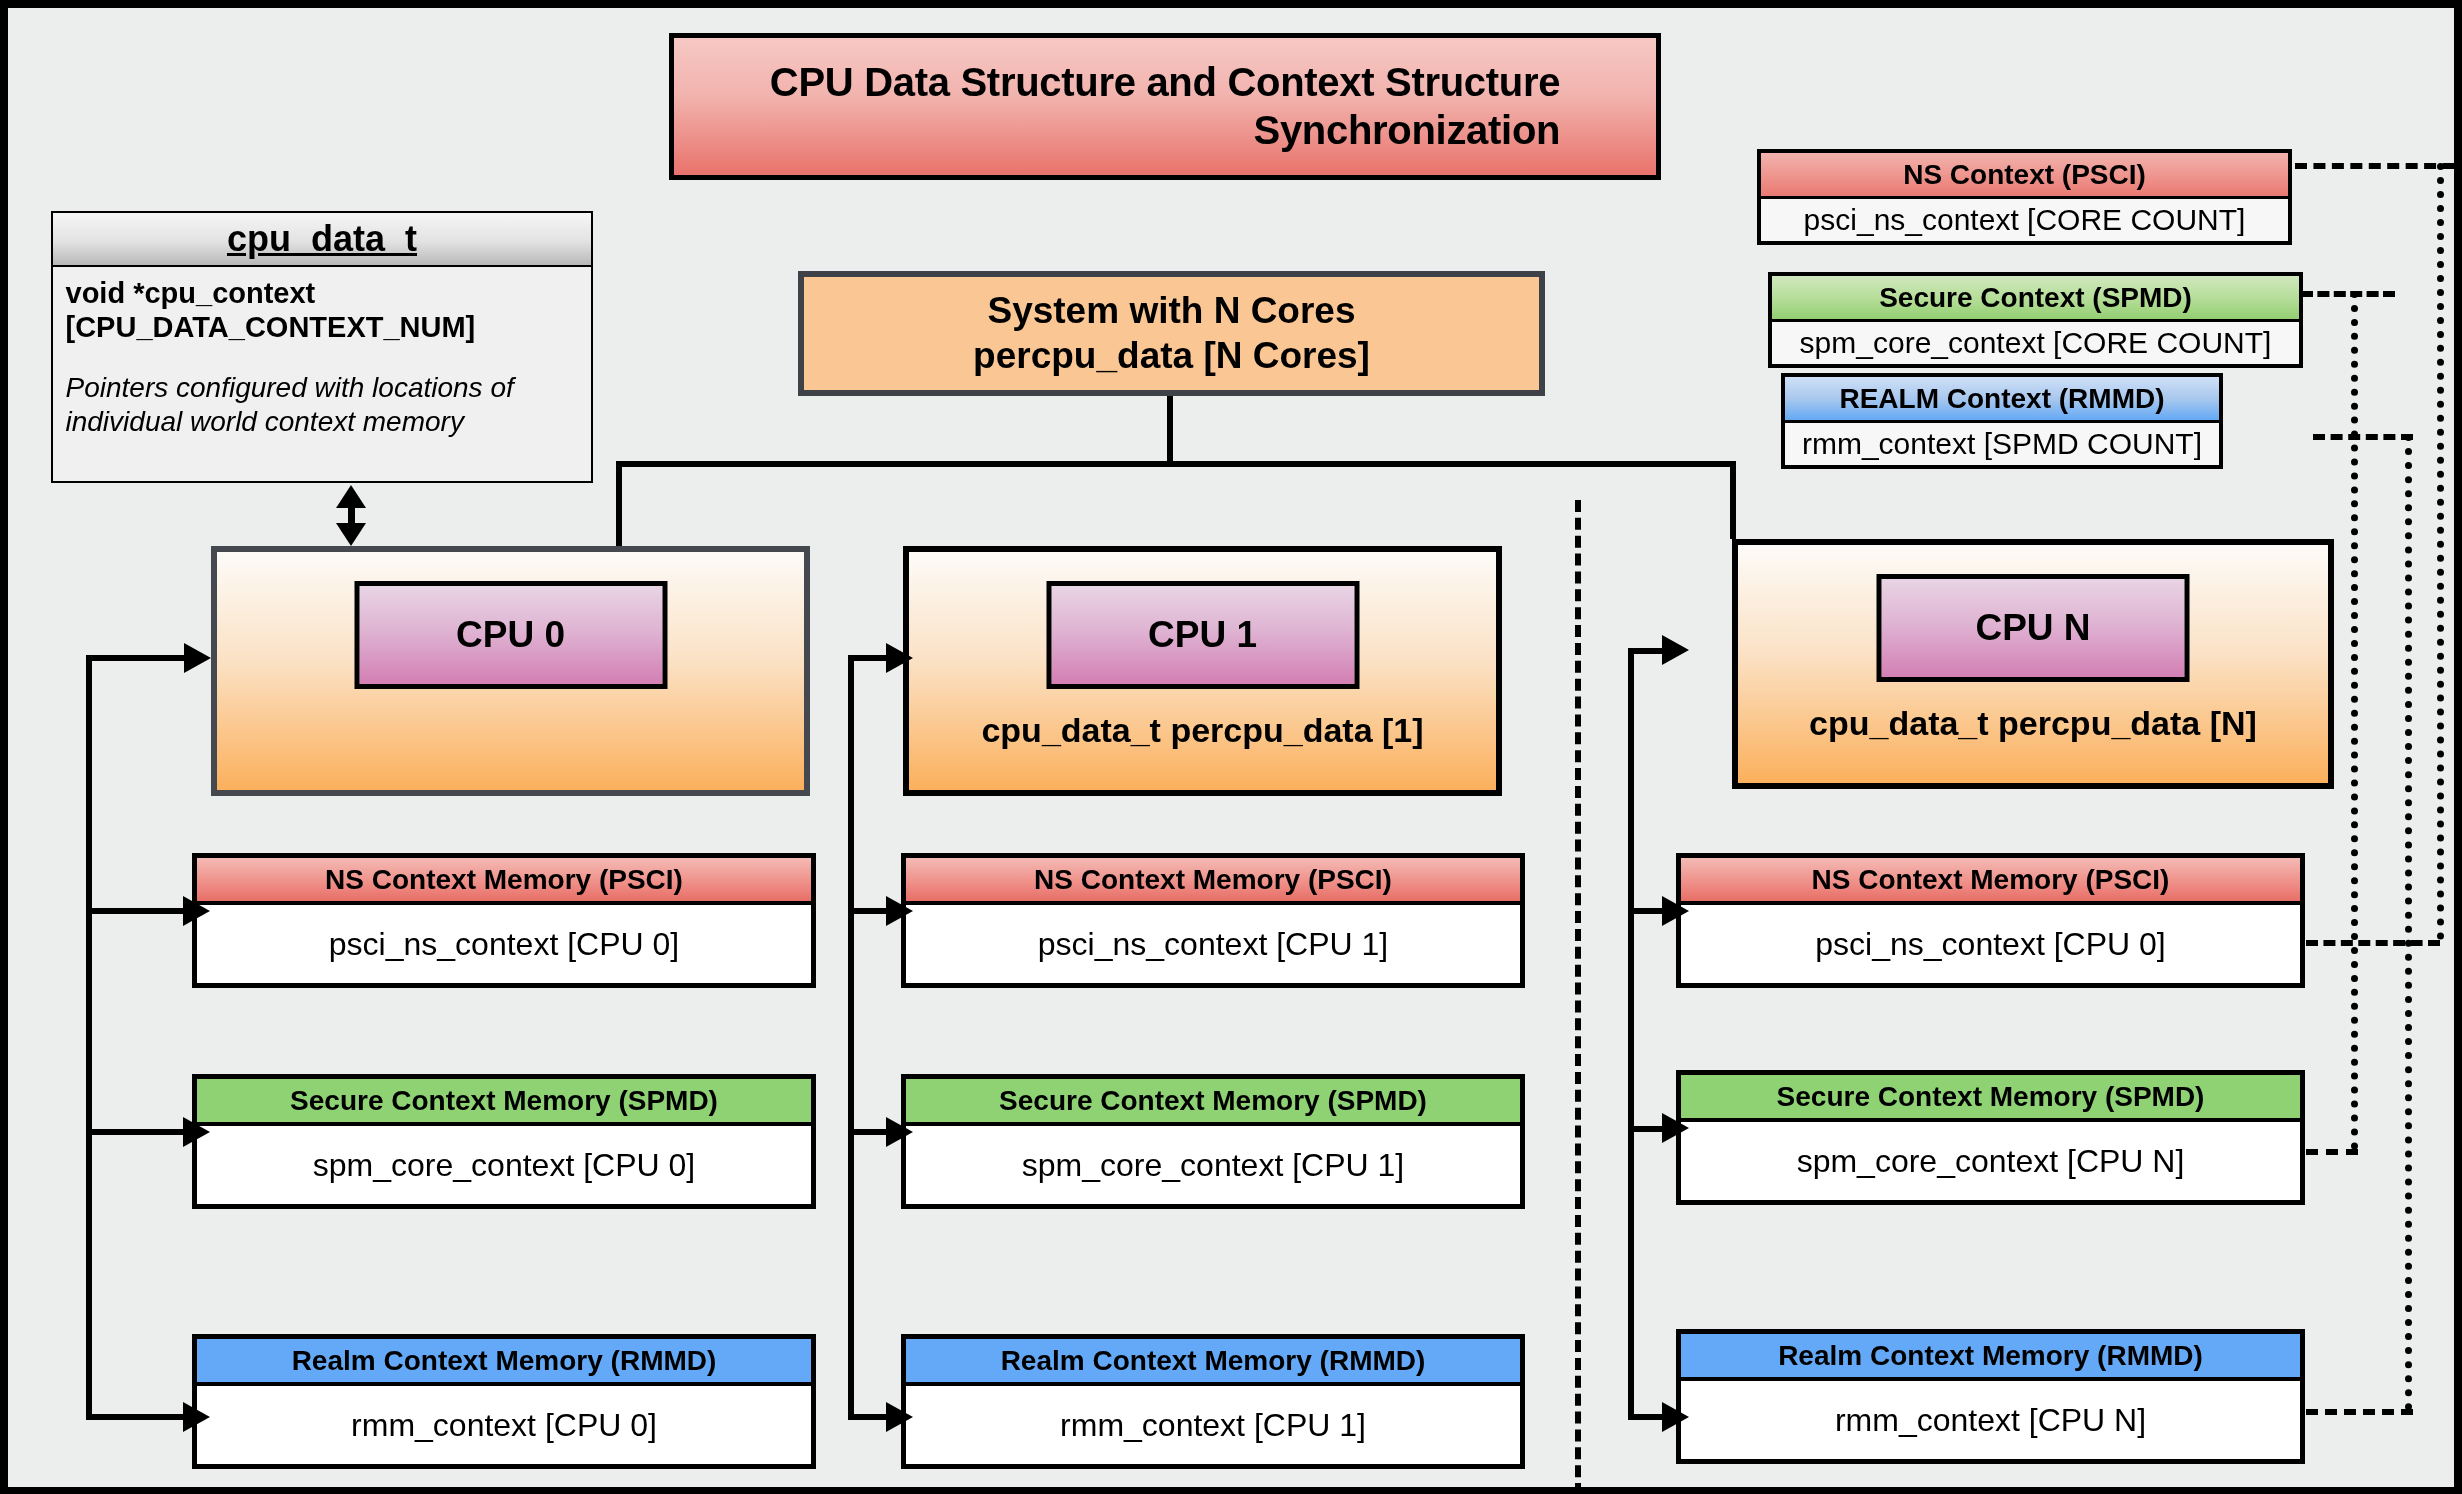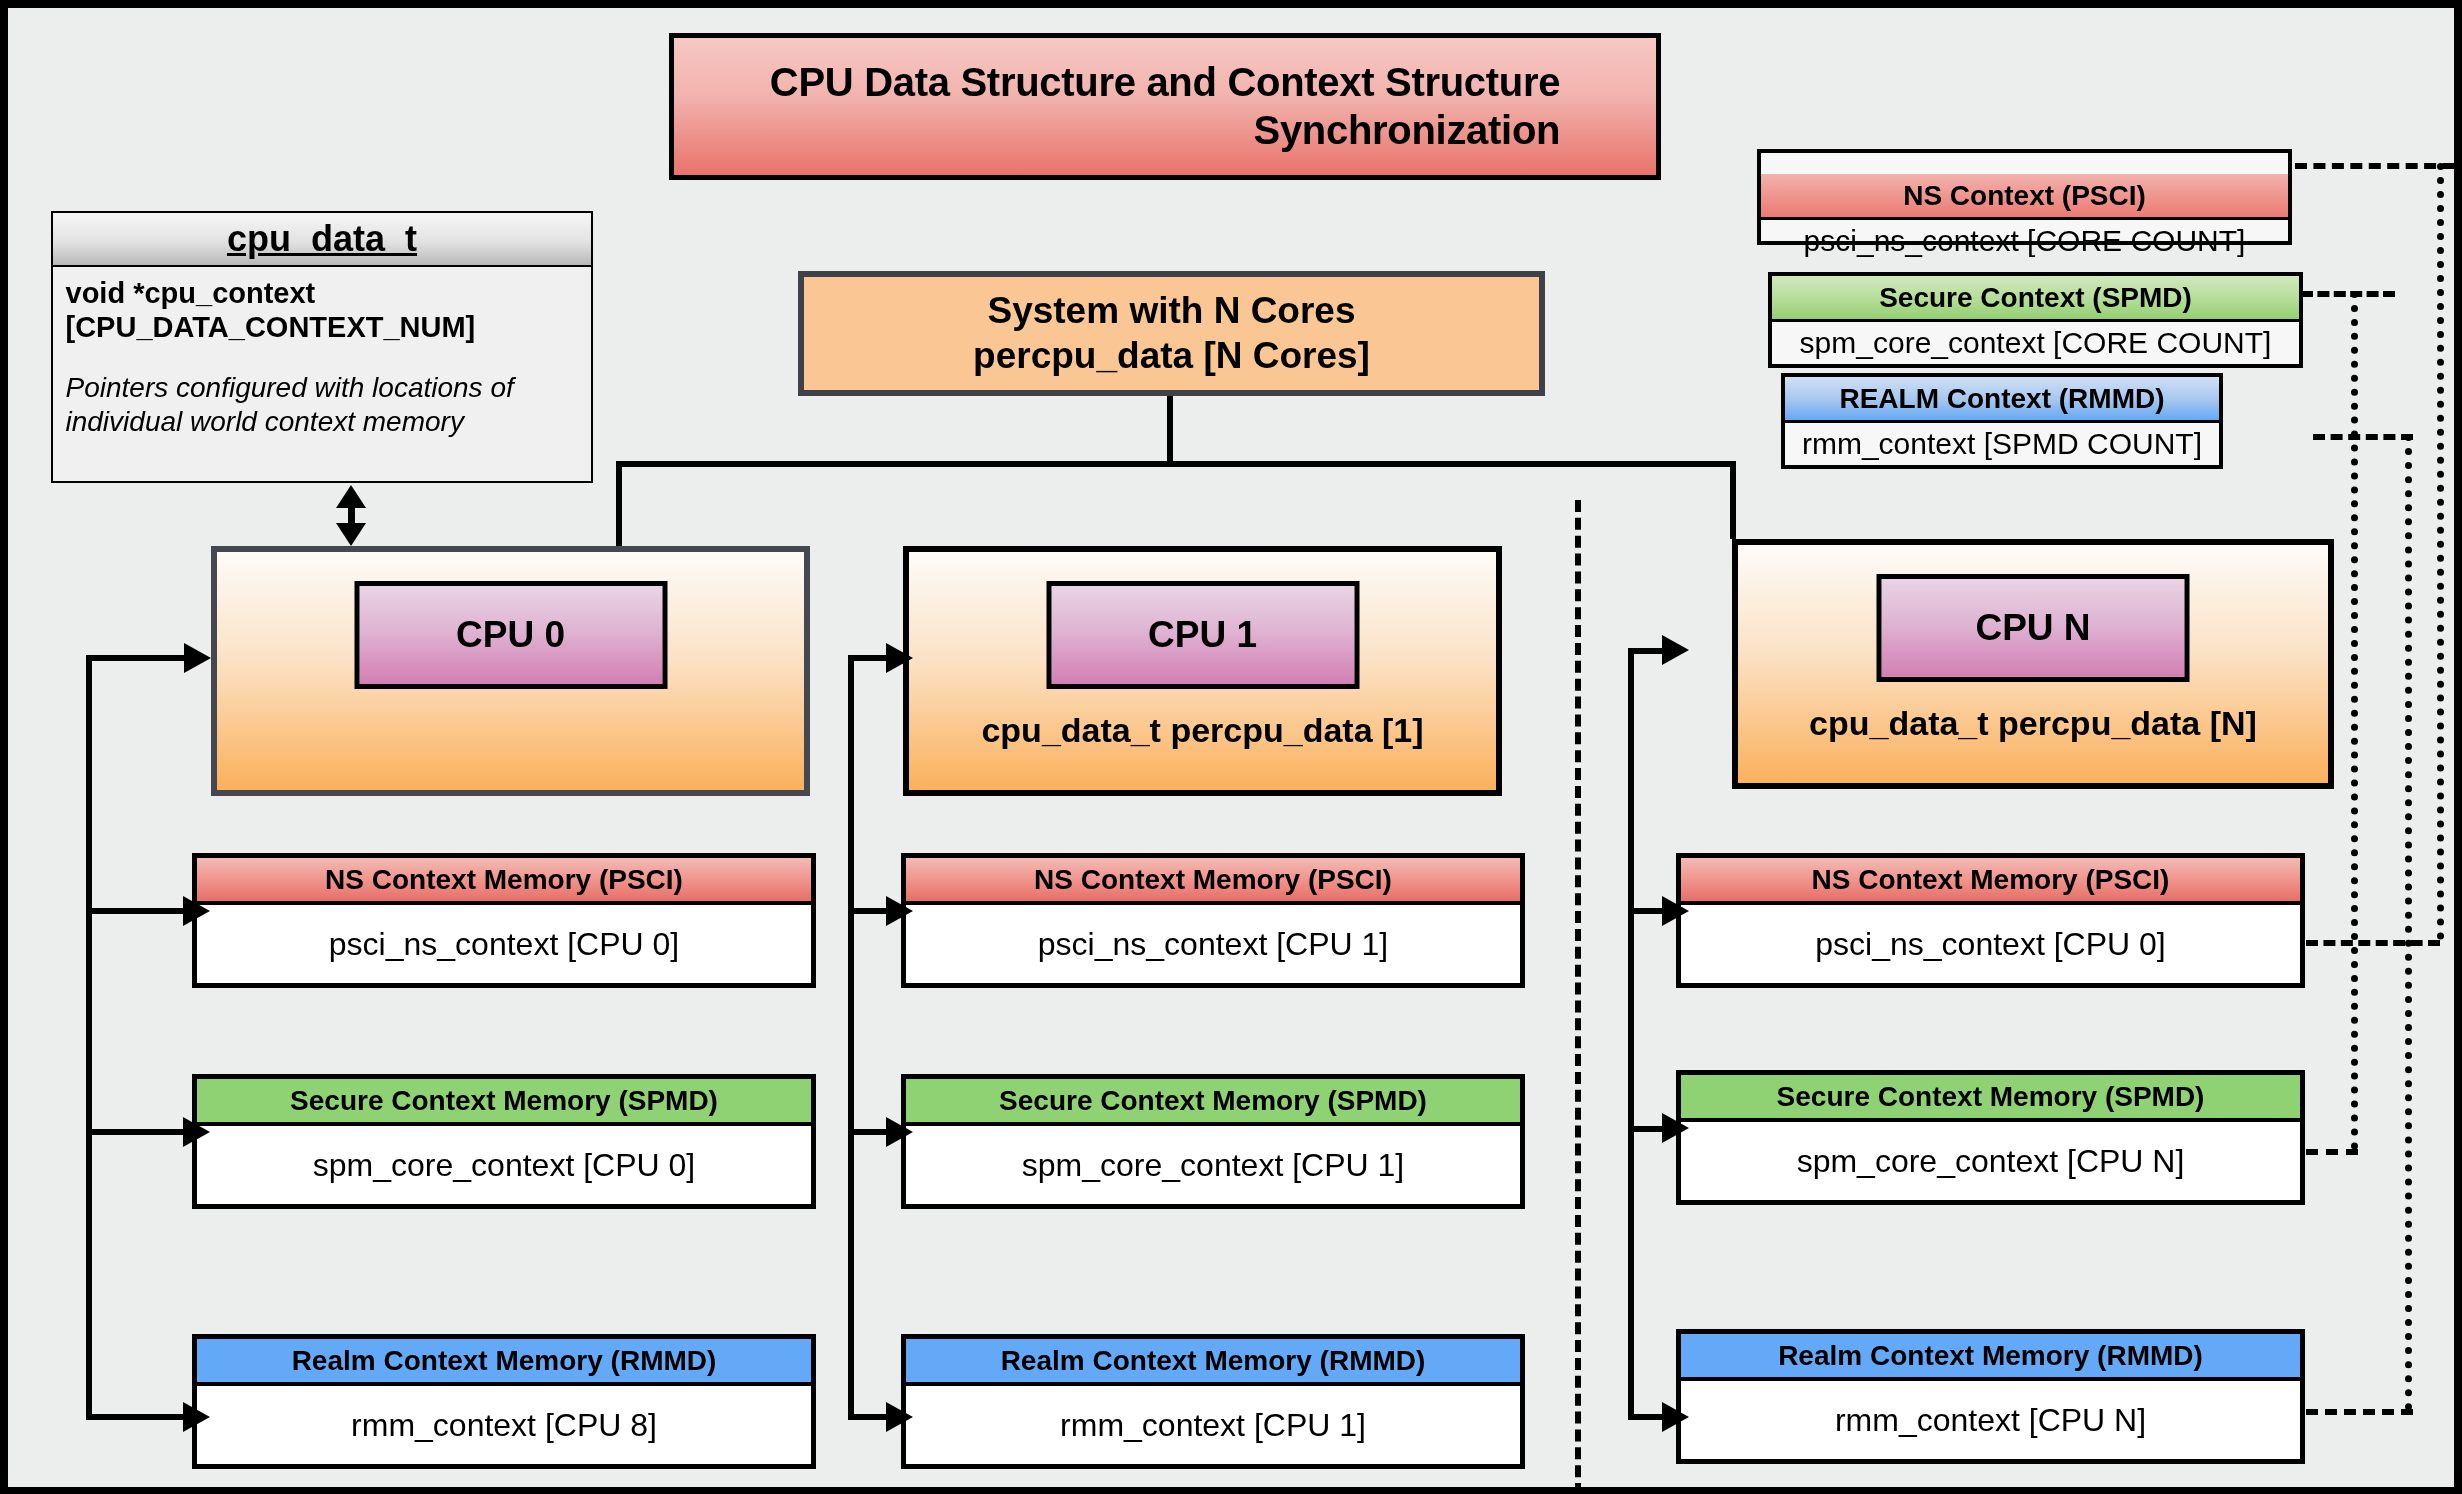--- a/index.html
+++ b/index.html
@@ -87,21 +87,21 @@
   .ctx-body{
     height:calc(100% - 47px);
     display:flex;align-items:center;justify-content:center;
     font-size:32px;color:#000;
   }
   .head-ns{background:linear-gradient(180deg,#f4bab5 0%,#ef918a 55%,#e76f67 100%);}
   .head-secure{background:linear-gradient(180deg,#d0e8bd 0%,#b4dd97 55%,#93cf71 100%);}
   .head-realm{background:linear-gradient(180deg,#cfe0f7 0%,#a9c8ee 50%,#65a9f4 100%);}
   .head-realm-flat{background:#63a9f7;}
   .head-secure-flat{background:#8ed274;}
-  .head-ns-flat{background:linear-gradient(180deg,#f2b3ad 0%,#ea7a72 100%);margin-top:21px;}
+  .head-ns-flat{background:linear-gradient(180deg,#f2b3ad 0%,#ea7a72 100%);}
 
   
   .col0{left:184px;width:624px;}
   .col1{left:893px;width:624px;}
   .coln{left:1668px;width:629px;}
 
   .row-ns{top:845px;height:135px;}
   .row-secure{top:1066px;height:135px;}
   .row-realm{top:1326px;height:135px;}
   .row-ns-n{top:845px;height:135px;}
@@ -215,21 +215,21 @@
   <div class="box ctx-card col0 row-ns">
     <div class="ctx-head head-ns">NS Context Memory (PSCI)</div>
     <div class="ctx-body">psci_ns_context [CPU 0]</div>
   </div>
   <div class="box ctx-card col0 row-secure">
     <div class="ctx-head head-secure-flat">Secure Context Memory (SPMD)</div>
     <div class="ctx-body">spm_core_context [CPU 0]</div>
   </div>
   <div class="box ctx-card col0 row-realm">
     <div class="ctx-head head-realm-flat">Realm Context Memory (RMMD)</div>
-    <div class="ctx-body">rmm_context [CPU 8]</div>
+    <div class="ctx-body">rmm_context [CPU 0]</div>
   </div>
 
   <div class="ln ln-v" style="left:78px;top:647px;height:765px;"></div>
   <div class="ln ln-h" style="left:78px;top:647px;width:107px;"></div>
   <div class="arrow-r" style="left:176px;top:635px;"></div>
   <div class="ln ln-h" style="left:78px;top:900px;width:105px;"></div>
   <div class="arrow-r" style="left:175px;top:888px;"></div>
   <div class="ln ln-h" style="left:78px;top:1121px;width:105px;"></div>
   <div class="arrow-r" style="left:175px;top:1109px;"></div>
   <div class="ln ln-h" style="left:78px;top:1406px;width:105px;"></div>

